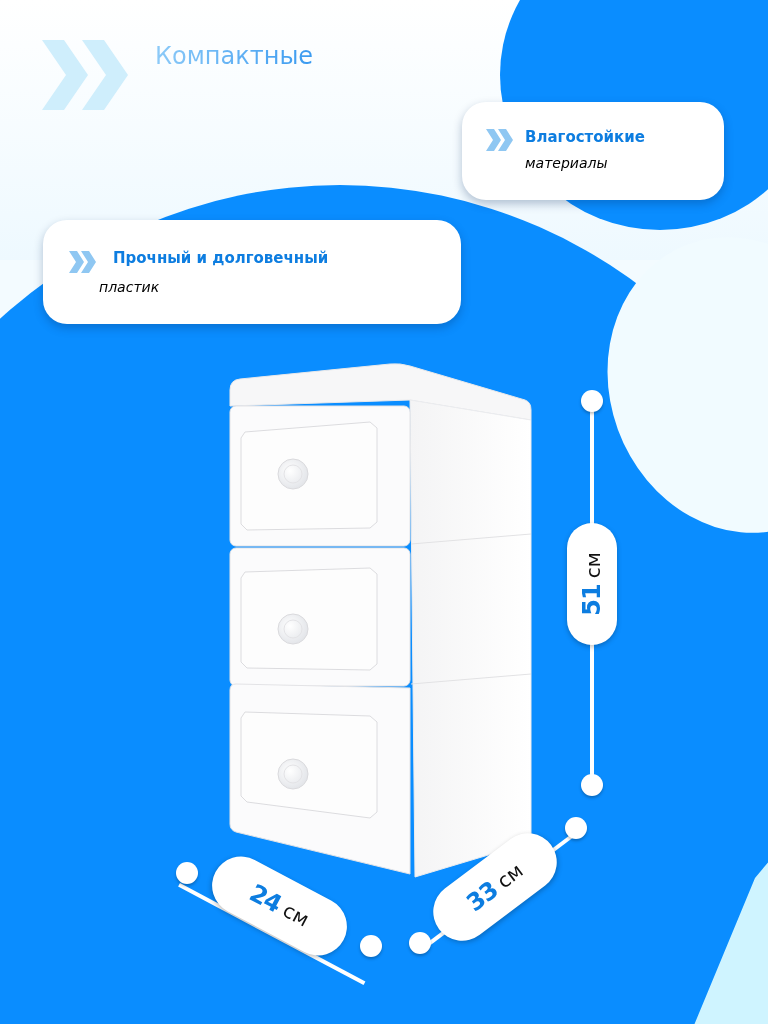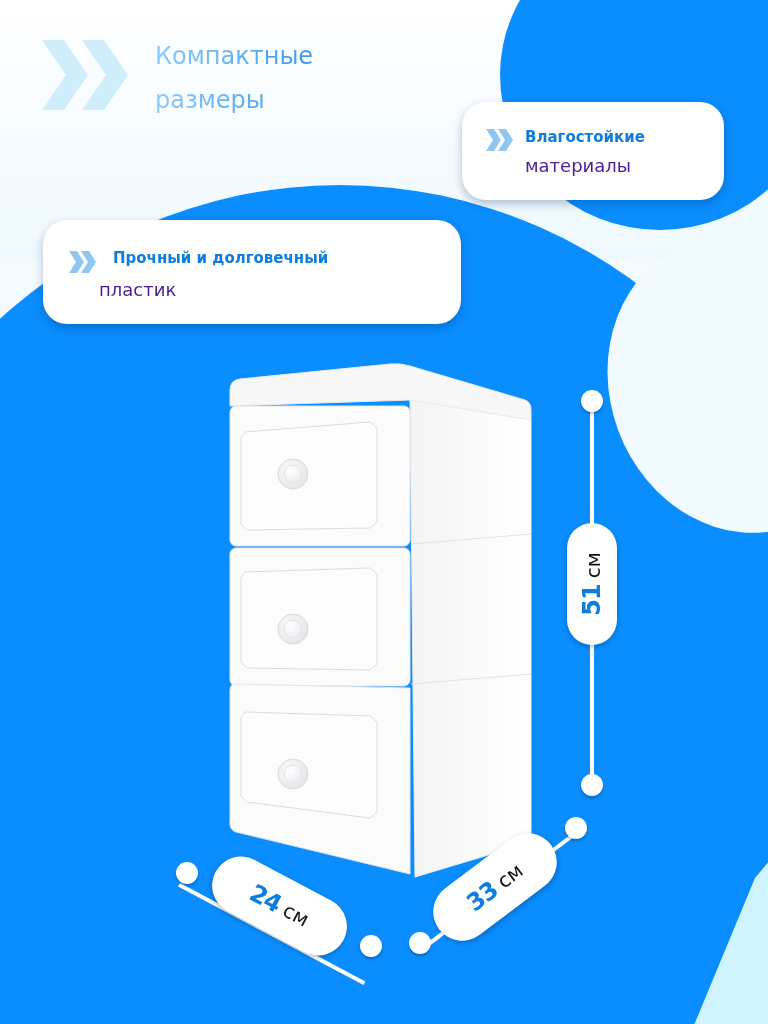--- a/index.html
+++ b/index.html
@@ -7,21 +7,21 @@
   .bg-top{position:absolute;left:0;top:0;width:768px;height:260px;background:linear-gradient(#ffffff,#eef9ff);}
   .bg-corner{position:absolute;left:560px;top:800px;width:260px;height:260px;background:#cff4ff;}
   .blob-main{position:absolute;left:-180px;top:185px;width:1040px;height:1100px;border-radius:50%;background:#0a8dff;}
   .blob-tr{position:absolute;left:500px;top:-80px;width:320px;height:310px;border-radius:50%;background:#0a8dff;}
   .blob-cut{position:absolute;left:610px;top:235px;width:260px;height:300px;border-radius:50%;background:#f1fbff;transform:rotate(-20deg);}
   .hero-chev{position:absolute;left:42px;top:40px;width:90px;height:70px;}
   .hero-title{position:absolute;left:155px;top:34px;font-size:24px;line-height:44px;font-weight:500;color:#6fbdf7;background:linear-gradient(90deg,#8ccaf8,#3a9af0);-webkit-background-clip:text;background-clip:text;-webkit-text-fill-color:transparent;}
   .card{position:absolute;background:#fff;border-radius:24px;box-shadow:0 4px 10px rgba(0,40,90,.28);}
   .card .chev{position:absolute;width:30px;height:22px;}
   .card .head{position:absolute;font-weight:bold;color:#0d7de0;font-size:15px;white-space:nowrap;}
-  .card .sub{position:absolute;color:#4c1d95;font-size:18px;white-space:nowrap;}
+  .card .sub{position:absolute;color:#000000;font-size:14px;white-space:nowrap;font-style:italic;}
   .card1{left:462px;top:102px;width:262px;height:98px;}
   .card2{left:43px;top:220px;width:418px;height:104px;}
   .dim-dot{position:absolute;width:22px;height:22px;border-radius:50%;background:#fff;box-shadow:0 2px 3px rgba(0,0,0,.25);}
   .dim-line{position:absolute;background:#fff;}
   .pill{position:absolute;background:#fff;border-radius:32px;box-shadow:0 2px 5px rgba(0,0,0,.25);display:flex;align-items:center;justify-content:center;white-space:nowrap;}
   .pill .num{color:#0d7de0;font-weight:bold;font-size:24px;letter-spacing:-1px;}
   .pill .unit{color:#111;font-size:20px;margin-left:6px;}
   .drawer-unit{position:absolute;left:225px;top:362px;width:308px;height:520px;}
 </style>
 </head>
@@ -32,21 +32,20 @@
 <div class="blob-tr"></div>
 <div class="blob-cut"></div>
 <div class="bg-corner" style="clip-path:polygon(100% 0,100% 100%,0 100%,0 100%,46% 100%,75% 30%);"></div>
 
 <svg class="hero-chev" viewBox="0 0 90 70">
   <polygon points="0,0 22,0 46,35 22,70 0,70 24,35" fill="#cfeefc"></polygon>
   <polygon points="40,0 62,0 86,35 62,70 40,70 64,35" fill="#cfeefc"></polygon>
 </svg>
 <div class="hero-title">
   <div>Компактные</div>
-  <div>размеры</div>
 </div>
 
 <div class="card card1">
   <svg class="chev" style="left:24px;top:27px;" viewBox="0 0 30 22">
     <polygon points="0,0 8,0 15,11 8,22 0,22 7,11" fill="#8fc7f2"></polygon>
     <polygon points="12,0 20,0 27,11 20,22 12,22 19,11" fill="#8fc7f2"></polygon>
   </svg>
   <div class="head" style="left:63px;top:26px;">Влагостойкие</div>
   <div class="sub" style="left:63px;top:53px;">материалы</div>
 </div>

